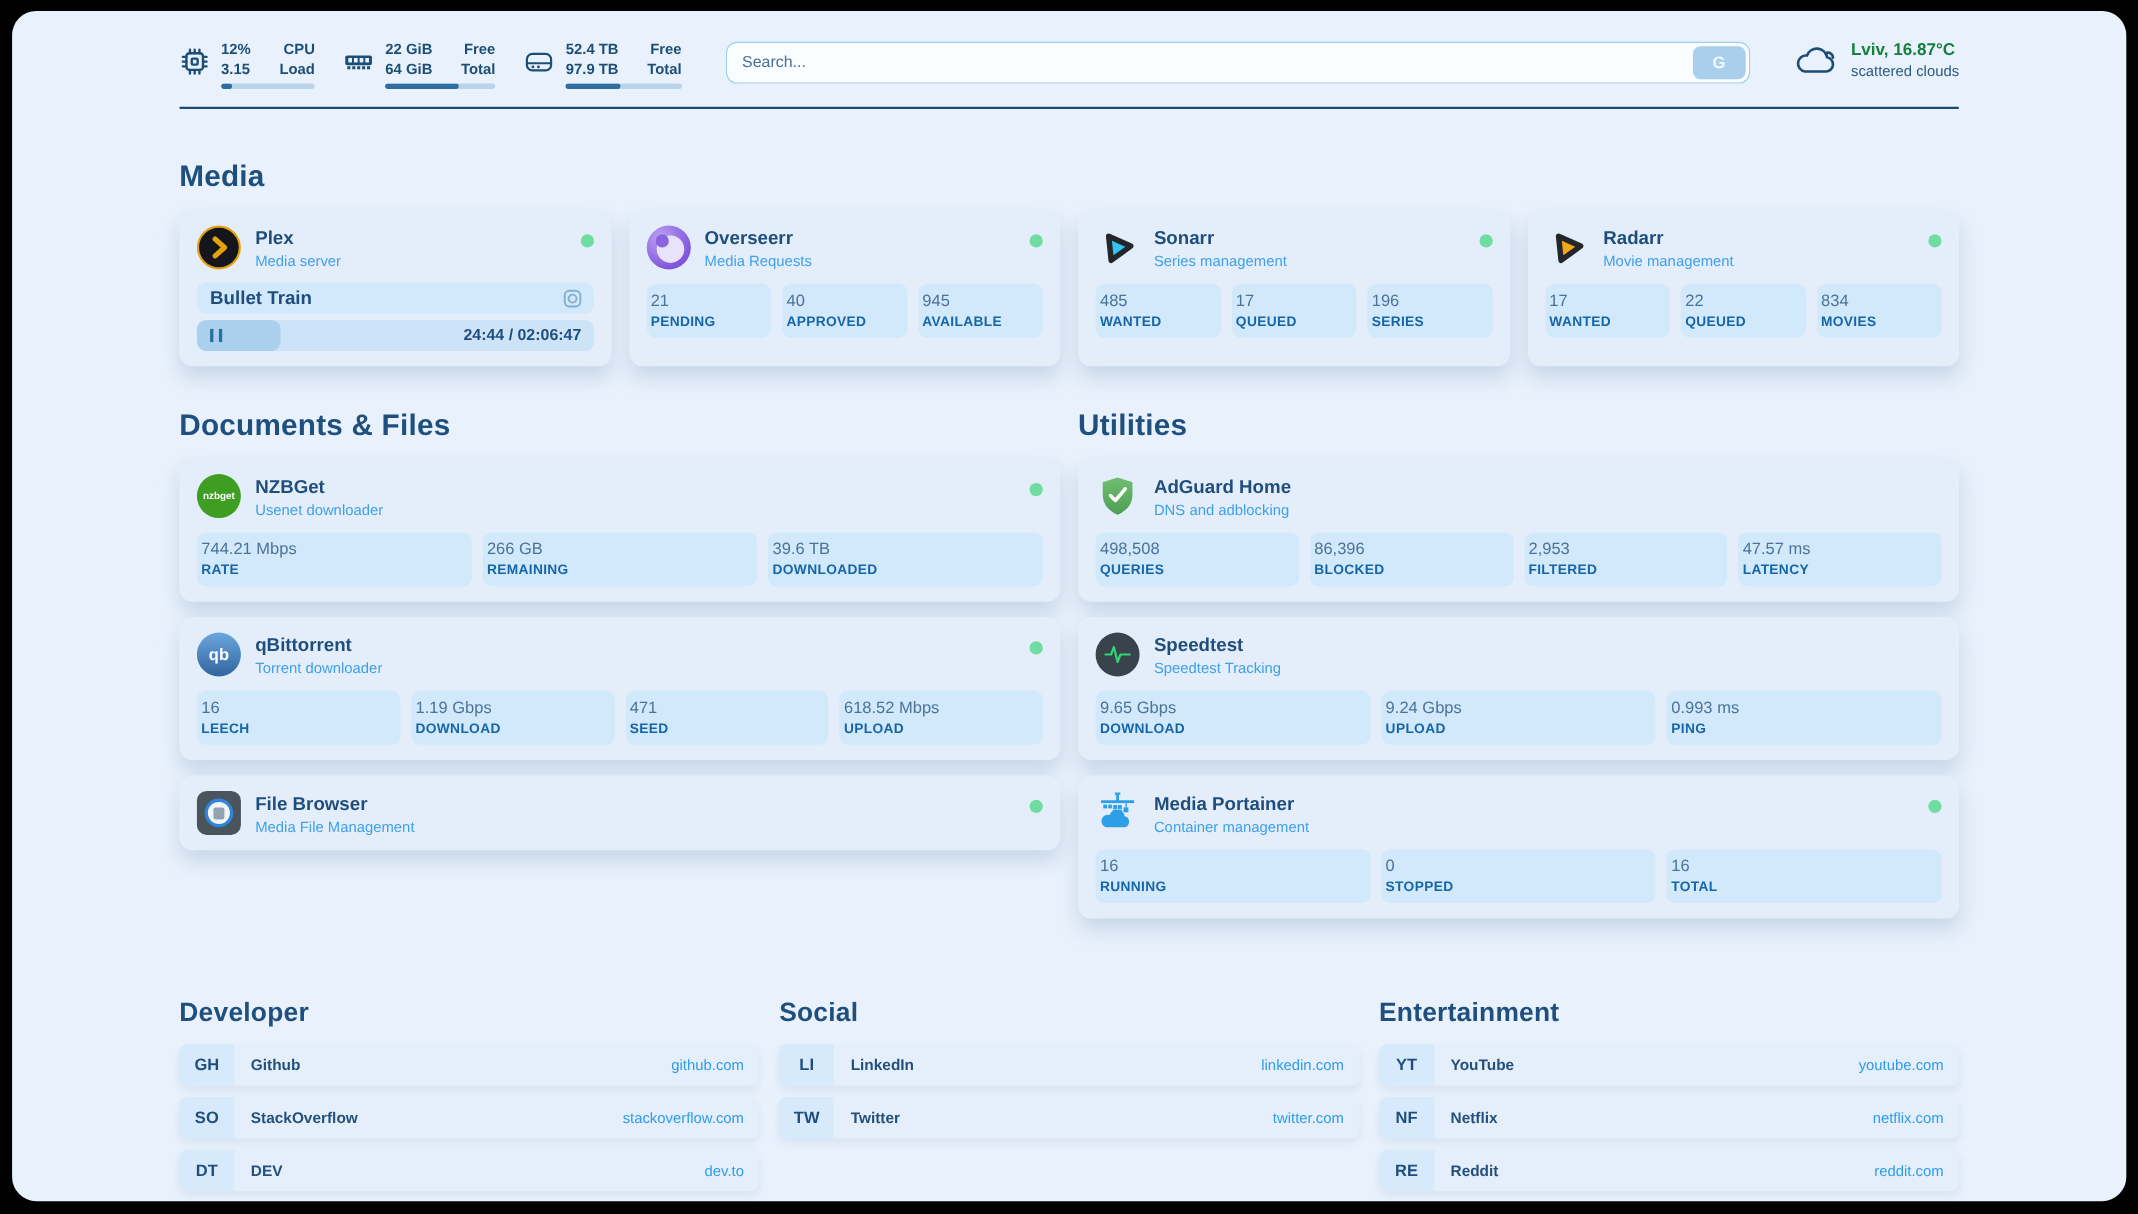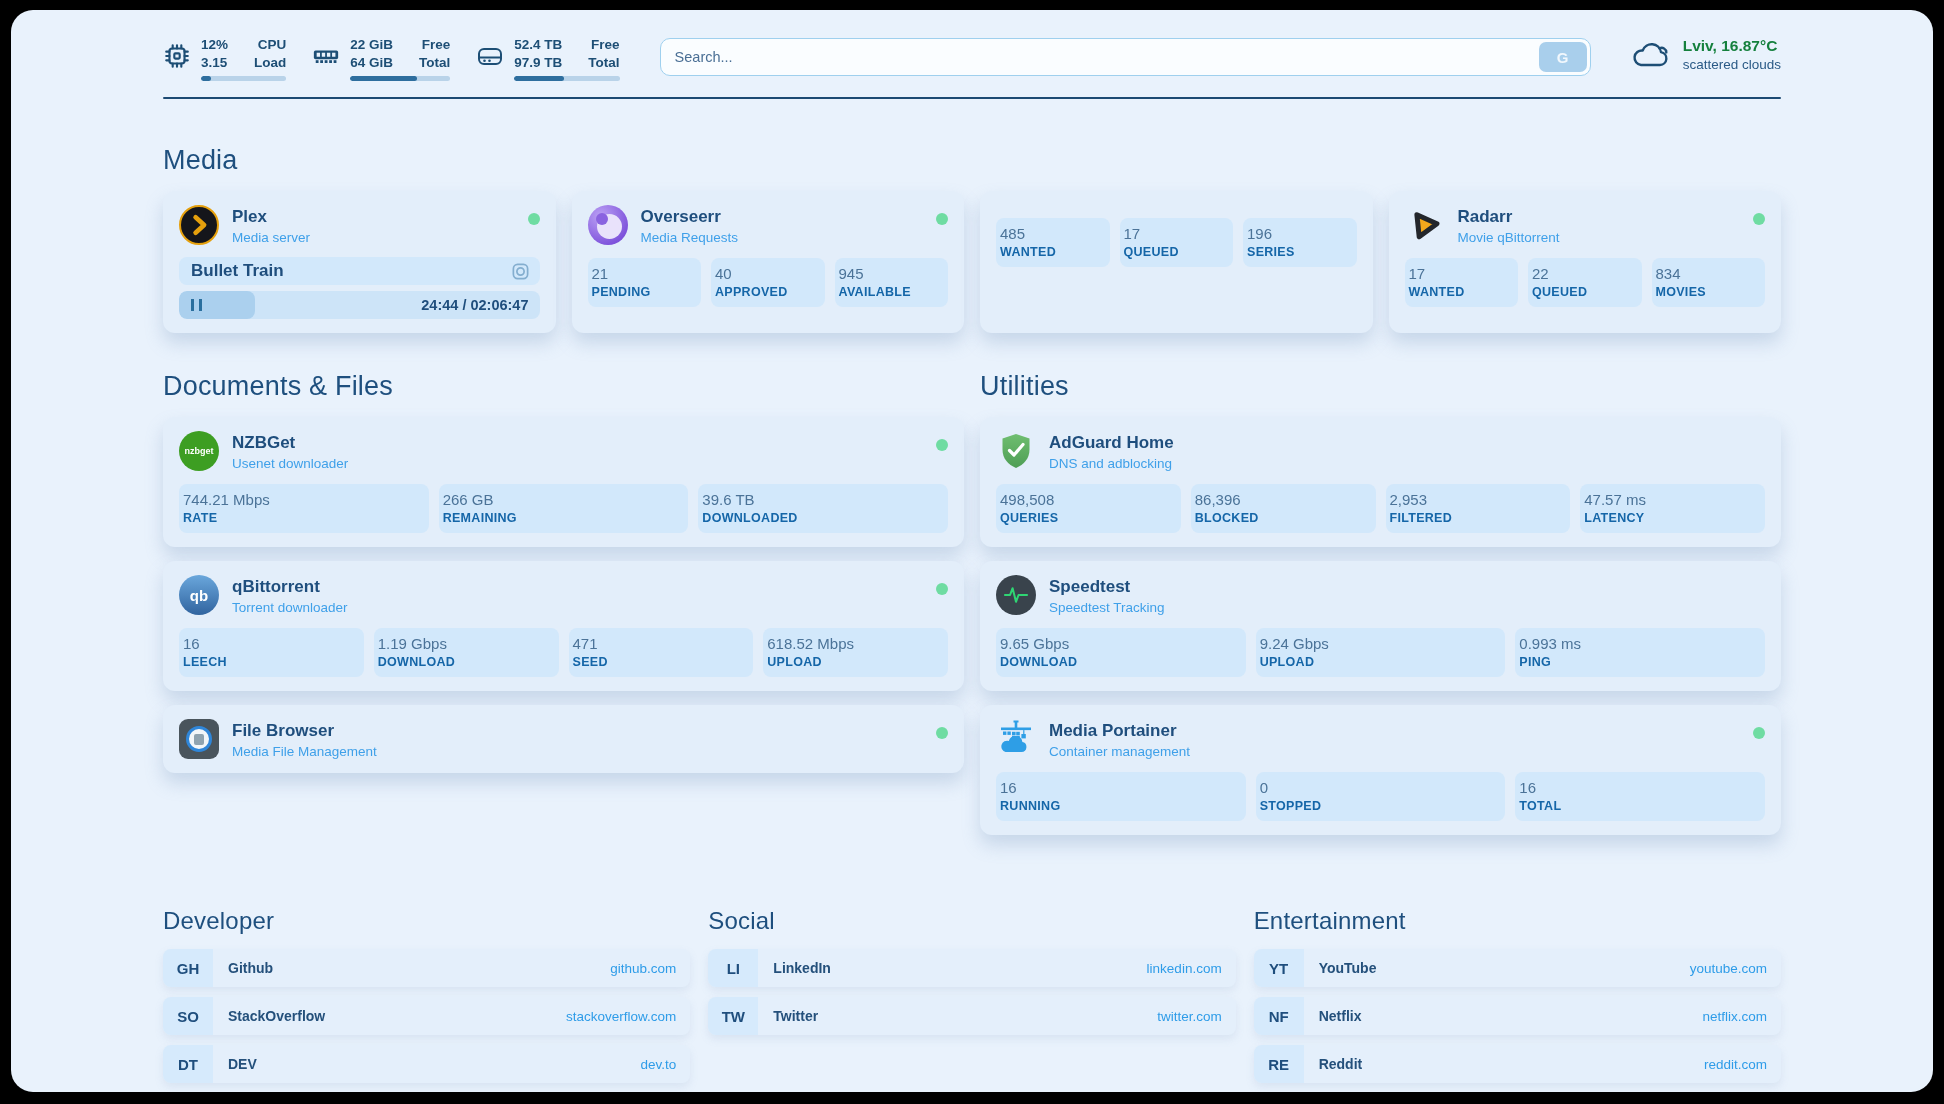--- a/index.html
+++ b/index.html
@@ -25,21 +25,21 @@
   .gbtn { position:absolute; right:4px; top:4px; height:30px; width:48px; background:#a9cfec; border:none; border-radius:7px; color:#f2f8fd; font-size:15px; font-weight:700; cursor:pointer; }
 
   .weather { display:flex; gap:12px; align-items:center; margin-top:1px; }
   .weather-icon { width:40px; height:32px; }
   .weather-line1 { font-size:15.5px; font-weight:700; color:#15803d; }
   .weather-line2 { font-size:13.5px; color:#2a5a86; margin-top:2px; }
 
   .divider { margin-top:16px; height:2px; background:#1c4a73; border-radius:1px; }
 
   
-  h2.section { font-size:27px; font-weight:400; color:#1e4f7e; letter-spacing:.2px; }
+  h2.section { font-size:27px; font-weight:700; color:#1e4f7e; letter-spacing:.2px; }
   .media-sec { margin-top:46px; }
   .cards4 { margin-top:15px; display:grid; grid-template-columns:repeat(4,1fr); gap:16px; }
   .card { background:#e3eefa; border-radius:12px; padding:14px 16px; box-shadow:0 10px 18px rgba(110,145,185,.28); cursor:pointer; }
 
   .svc-head { display:flex; gap:13px; align-items:flex-start; }
   .svc-titles { display:flex; flex-direction:column; padding-top:2px; }
   .svc-title { font-size:17px; font-weight:700; color:#1f4e7d; }
   .svc-sub { font-size:13.5px; color:#3fa0e9; margin-top:3px; }
   .dot { width:12px; height:12px; border-radius:50%; background:#6fdca2; margin-left:auto; margin-top:8px; flex:0 0 auto; }
 
@@ -243,20 +243,32 @@
                 <div class="chip-lab">APPROVED</div>
               </div>
             <div class="chip">
                 <div class="chip-val">945</div>
                 <div class="chip-lab">AVAILABLE</div>
               </div>
           </div>
         </div>
 
         <div class="card">
+          <div class="svc-head">
+            <span class="icon40">
+              <svg width="40" height="40" viewBox="0 0 40 40" style="transform:rotate(-6deg)">
+                  <polygon points="13,9 32,20 13,31" fill="#35c3f2" stroke="#23262b" stroke-width="5" stroke-linejoin="round"></polygon>
+                </svg>
+            </span>
+            <div class="svc-titles">
+              <div class="svc-title">Sonarr</div>
+              <div class="svc-sub">Series management</div>
+            </div>
+            <span class="dot"></span>
+          </div>
           <div class="stats s3">
             <div class="chip">
                 <div class="chip-val">485</div>
                 <div class="chip-lab">WANTED</div>
               </div>
             <div class="chip">
                 <div class="chip-val">17</div>
                 <div class="chip-lab">QUEUED</div>
               </div>
             <div class="chip">
@@ -268,21 +280,21 @@
 
         <div class="card">
           <div class="svc-head">
             <span class="icon40">
               <svg width="40" height="40" viewBox="0 0 40 40" style="transform:rotate(-6deg)">
                   <polygon points="13,9 32,20 13,31" fill="#f5a81c" stroke="#23262b" stroke-width="5" stroke-linejoin="round"></polygon>
                 </svg>
             </span>
             <div class="svc-titles">
               <div class="svc-title">Radarr</div>
-              <div class="svc-sub">Movie qBittorrent</div>
+              <div class="svc-sub">Movie management</div>
             </div>
             <span class="dot"></span>
           </div>
           <div class="stats s3">
             <div class="chip">
                 <div class="chip-val">17</div>
                 <div class="chip-lab">WANTED</div>
               </div>
             <div class="chip">
                 <div class="chip-val">22</div>

